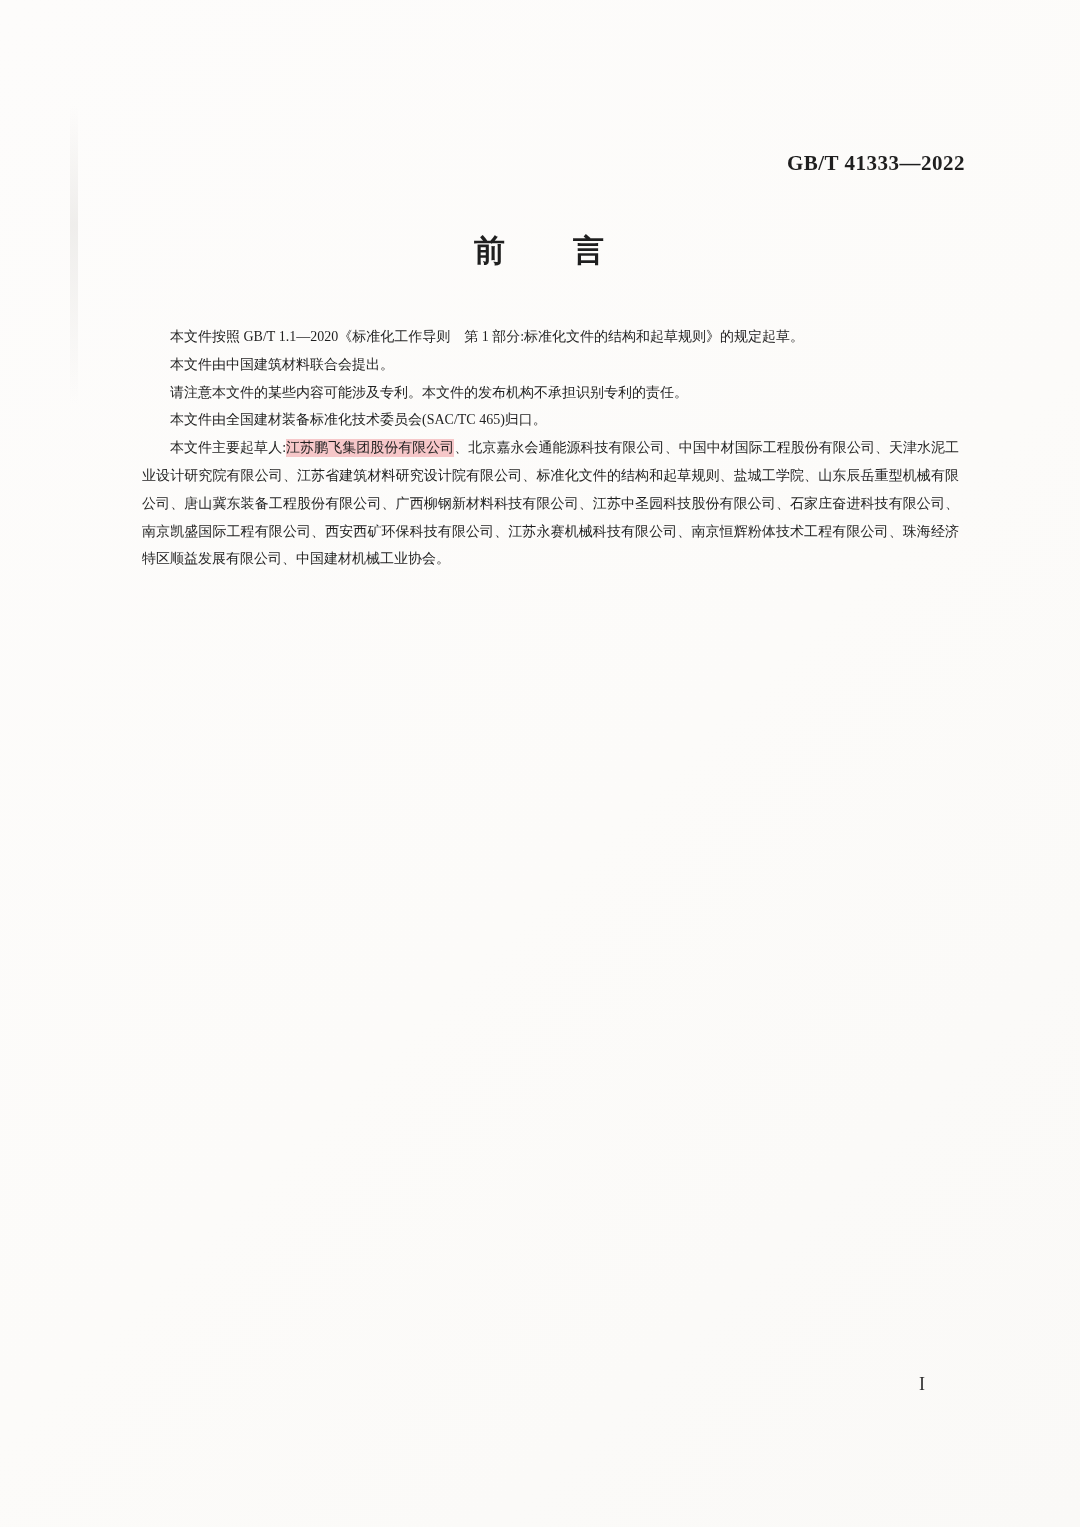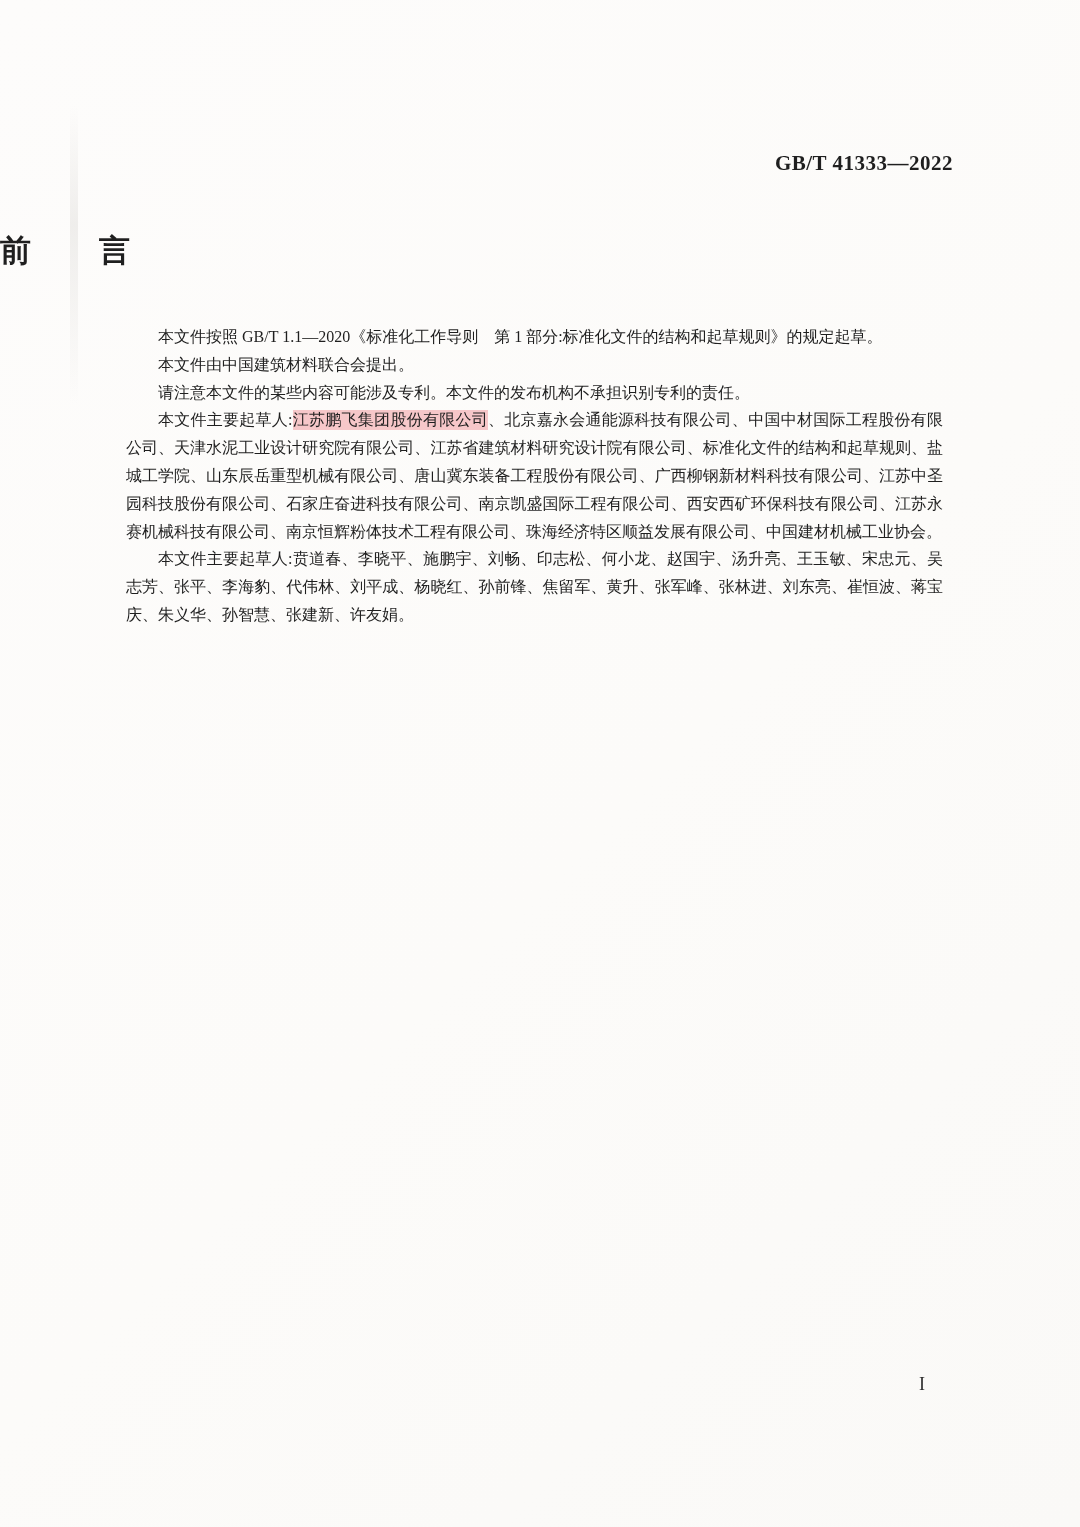--- a/index.html
+++ b/index.html
@@ -24,43 +24,44 @@
     width: 8px;
     height: 300px;
     background: linear-gradient(180deg, rgba(220,218,215,0) 0%, rgba(222,220,217,0.45) 40%, rgba(222,220,217,0) 100%);
     border-radius: 4px;
     pointer-events: none;
   }
 
   .header-code {
     position: absolute;
     top: 151px;
-    right: 127px;
+    right: 115px;
     font-size: 21px;
     font-weight: bold;
     letter-spacing: 0.5px;
     white-space: nowrap;
   }
 
   .doc-title {
     position: absolute;
     top: 230px;
     left: 0;
     width: 100%;
+    text-align: center;
     font-size: 31px;
     font-weight: bold;
     letter-spacing: 2px;
   }
 
   .body-text {
     position: absolute;
     top: 323px;
-    left: 126px;
+    left: 142px;
     width: 817px;
-    font-size: 16px;
+    font-size: 14px;
     line-height: 27.8px;
     text-align: justify;
     text-justify: inter-character;
   }
 
   .body-text p {
     text-indent: 2em;
     margin: 0;
   }
 
@@ -84,19 +85,19 @@
   <div class="scan-artifact"></div>
 
   <div class="header-code">GB/T 41333—2022</div>
 
   <h1 class="doc-title">前　　言</h1>
 
   <div class="body-text" id="paragraphs">
       <p><span>本文件按照 GB/T 1.1—2020《标准化工作导则　第 1 部分:标准化文件的结构和起草规则》的规定起草。</span></p>
       <p><span>本文件由中国建筑材料联合会提出。</span></p>
       <p><span>请注意本文件的某些内容可能涉及专利。本文件的发布机构不承担识别专利的责任。</span></p>
+      <p><span>本文件由全国建材装备标准化技术委员会(SAC/TC 465)归口。</span></p>
       <p><span>本文件主要起草人:</span><span class="hl" style="background-color: rgb(246, 199, 201);">江苏鹏飞集团股份有限公司</span><span>、北京嘉永会通能源科技有限公司、中国中材国际工程股份有限公司、天津水泥工业设计研究院有限公司、江苏省建筑材料研究设计院有限公司、标准化文件的结构和起草规则、盐城工学院、山东辰岳重型机械有限公司、唐山冀东装备工程股份有限公司、广西柳钢新材料科技有限公司、江苏中圣园科技股份有限公司、石家庄奋进科技有限公司、南京凯盛国际工程有限公司、西安西矿环保科技有限公司、江苏永赛机械科技有限公司、南京恒辉粉体技术工程有限公司、珠海经济特区顺益发展有限公司、中国建材机械工业协会。</span></p>
-      <p><span>本文件主要起草人:贲道春、李晓平、施鹏宇、刘畅、印志松、何小龙、赵国宇、汤升亮、王玉敏、宋忠元、吴志芳、张平、李海豹、代伟林、刘平成、杨晓红、孙前锋、焦留军、黄升、张军峰、张林进、刘东亮、崔恒波、蒋宝庆、朱义华、孙智慧、张建新、许友娟。</span></p>
     </div>
 
   <div class="page-number">I</div>
 
 </div>
 
 </body></html>

